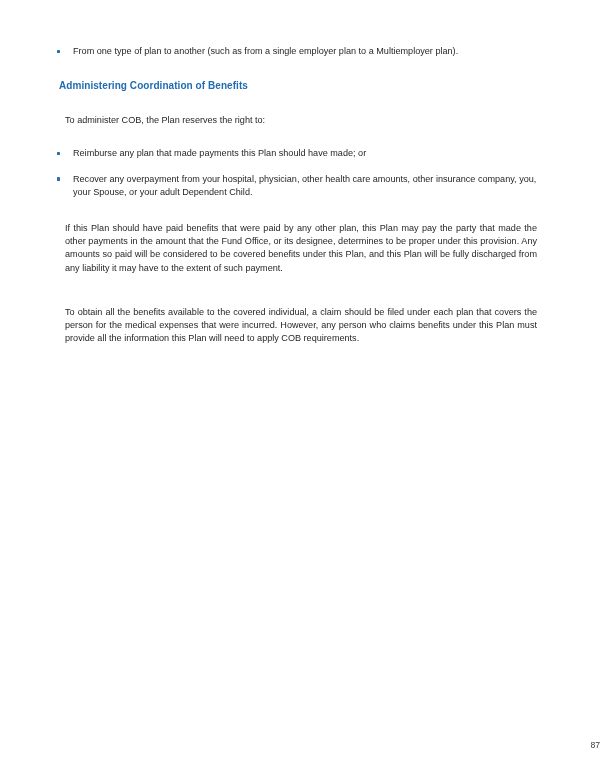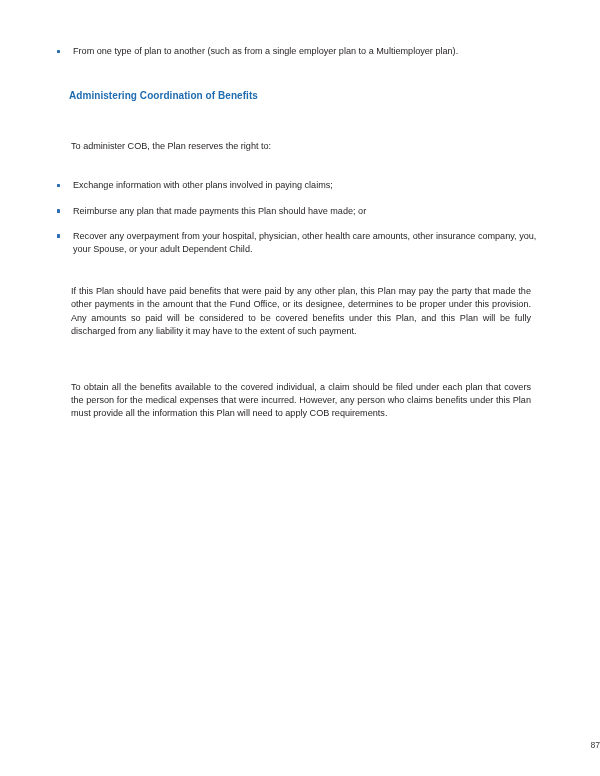--- a/index.html
+++ b/index.html
@@ -66,29 +66,29 @@
     display: block;
   }
 
   
   .section-heading {
     font-size: 10px;
     font-weight: bold;
     color: #1f6cb0;
     line-height: 13px;
     letter-spacing: 0.06px;
-    margin: 12px;
+    margin: 2px;
   }
 
   
   .body-para {
     font-size: 9.1px;
     line-height: 13.2px;
     color: #231f20;
-    margin: 14px;
+    margin: 8px;
     text-align: left;
   }
   .body-para.justified {
     text-align: justify;
     text-justify: inter-word;
   }
 
   
   .gap-intro   { height: 19px; }
   .gap-after-h { height: 12px; }
@@ -128,24 +128,20 @@
 
     <div class="gap-after-h"></div>
 
     <p class="body-para">To administer COB, the Plan reserves the right to:</p>
 
     <div class="gap-list"></div>
 
     <ul class="bullet-list">
       <li class="bullet-item">
         <span class="bullet-marker"></span>
-        <span class="bullet-text">Exchange information with other plans involved in paying claims;</span>
-      </li>
-      <li class="bullet-item">
-        <span class="bullet-marker"></span>
         <span class="bullet-text">Reimburse any plan that made payments this Plan should have made; or</span>
       </li>
       <li class="bullet-item">
         <span class="bullet-marker"></span>
         <span class="bullet-text">Recover any overpayment from your hospital, physician, other health care amounts, other insurance company, you, your Spouse, or your adult Dependent Child.</span>
       </li>
     </ul>
 
     <div class="gap-para"></div>
 

